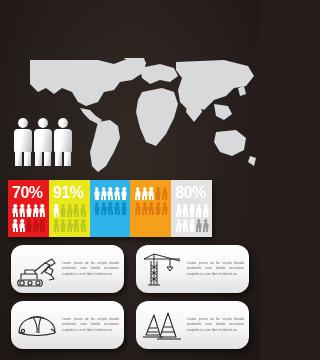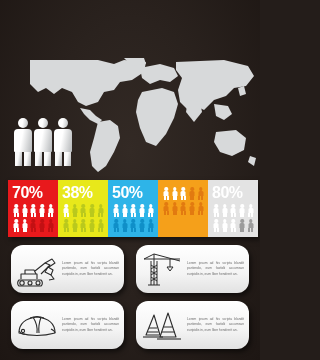--- a/index.html
+++ b/index.html
@@ -75,21 +75,21 @@
     background: linear-gradient(100deg,#fbfbfb 42%, #aeb1b3 100%);
   }
   .bp-legL { left: 1px; }
   .bp-legR { left: 10px; }
 
   
   #percent-row {
     position: absolute;
     left: 8px;
     top: 180px;
-    width: 250px;
+    width: 204px;
     height: 57px;
     display: flex;
     box-shadow: 2px 3px 5px rgba(0,0,0,0.5);
   }
   .pct-col {
     flex: 1 1 0;
     position: relative;
     padding: 4px 3px 3px 4px;
     display: flex;
     flex-direction: column;
@@ -267,21 +267,21 @@
           </div>
           <div class="mini-person">
             <div class="mp-head" style="background: rgb(194, 16, 19);"></div>
             <div class="mp-body" style="background: rgb(194, 16, 19);"></div>
             <div class="mp-legL" style="background: rgb(194, 16, 19);"></div>
             <div class="mp-legR" style="background: rgb(194, 16, 19);"></div>
           </div>
         </div>
       </div>
       <div class="pct-col" style="background: rgb(232, 232, 26);">
-        <div class="pct-value" style="color: rgb(255, 255, 255);">38%</div>
+        <div class="pct-value" style="color: rgb(255, 255, 255);">91%</div>
         <div class="pct-grid">
           <div class="mini-person">
             <div class="mp-head" style="background: rgb(255, 255, 255);"></div>
             <div class="mp-body" style="background: rgb(255, 255, 255);"></div>
             <div class="mp-legL" style="background: rgb(255, 255, 255);"></div>
             <div class="mp-legR" style="background: rgb(255, 255, 255);"></div>
           </div>
           <div class="mini-person">
             <div class="mp-head" style="background: rgb(185, 201, 29);"></div>
             <div class="mp-body" style="background: rgb(185, 201, 29);"></div>
@@ -332,21 +332,20 @@
           </div>
           <div class="mini-person">
             <div class="mp-head" style="background: rgb(185, 201, 29);"></div>
             <div class="mp-body" style="background: rgb(185, 201, 29);"></div>
             <div class="mp-legL" style="background: rgb(185, 201, 29);"></div>
             <div class="mp-legR" style="background: rgb(185, 201, 29);"></div>
           </div>
         </div>
       </div>
       <div class="pct-col" style="background: rgb(46, 180, 232);">
-        <div class="pct-value" style="color: rgb(255, 255, 255);">50%</div>
         <div class="pct-grid">
           <div class="mini-person">
             <div class="mp-head" style="background: rgb(255, 255, 255);"></div>
             <div class="mp-body" style="background: rgb(255, 255, 255);"></div>
             <div class="mp-legL" style="background: rgb(255, 255, 255);"></div>
             <div class="mp-legR" style="background: rgb(255, 255, 255);"></div>
           </div>
           <div class="mini-person">
             <div class="mp-head" style="background: rgb(255, 255, 255);"></div>
             <div class="mp-body" style="background: rgb(255, 255, 255);"></div>

